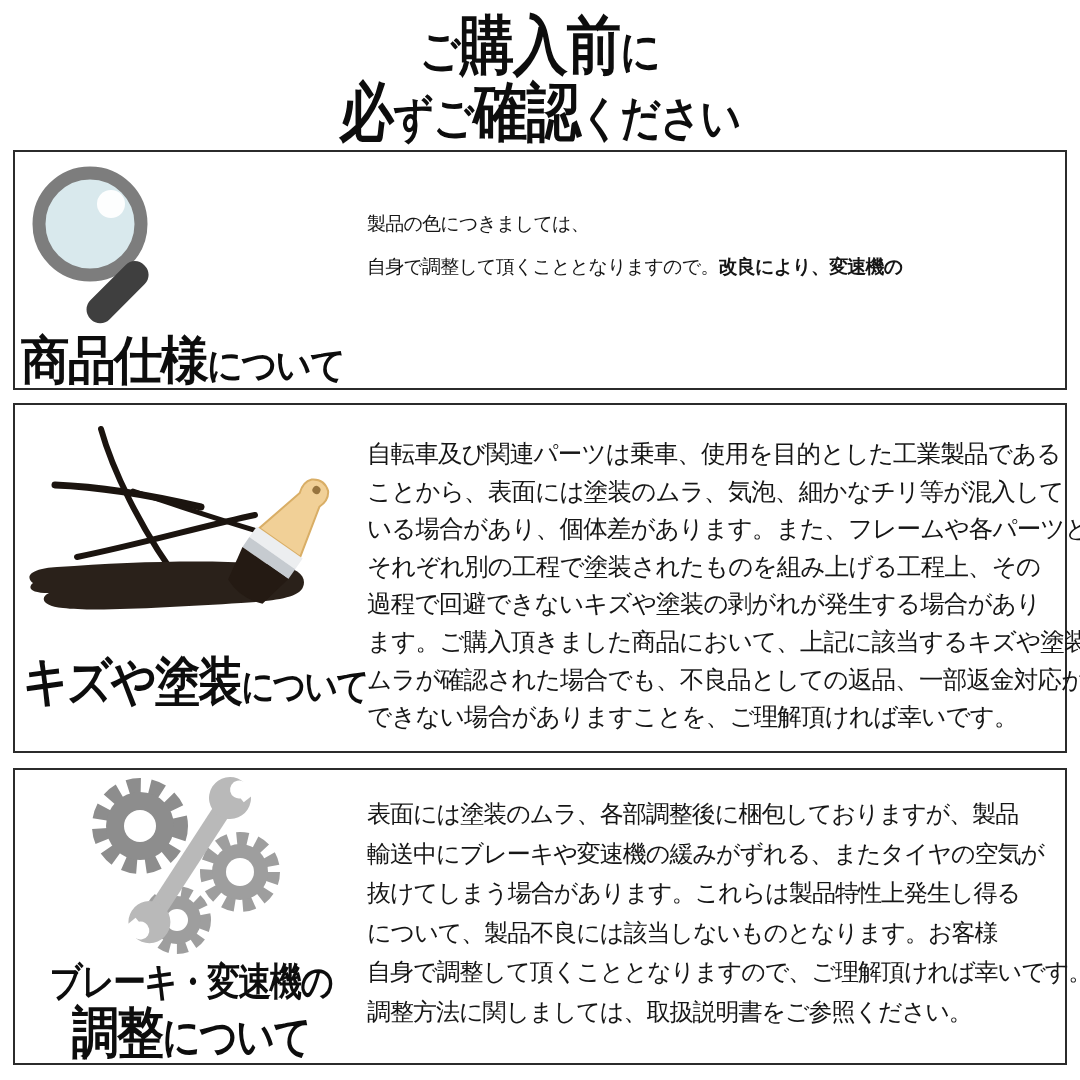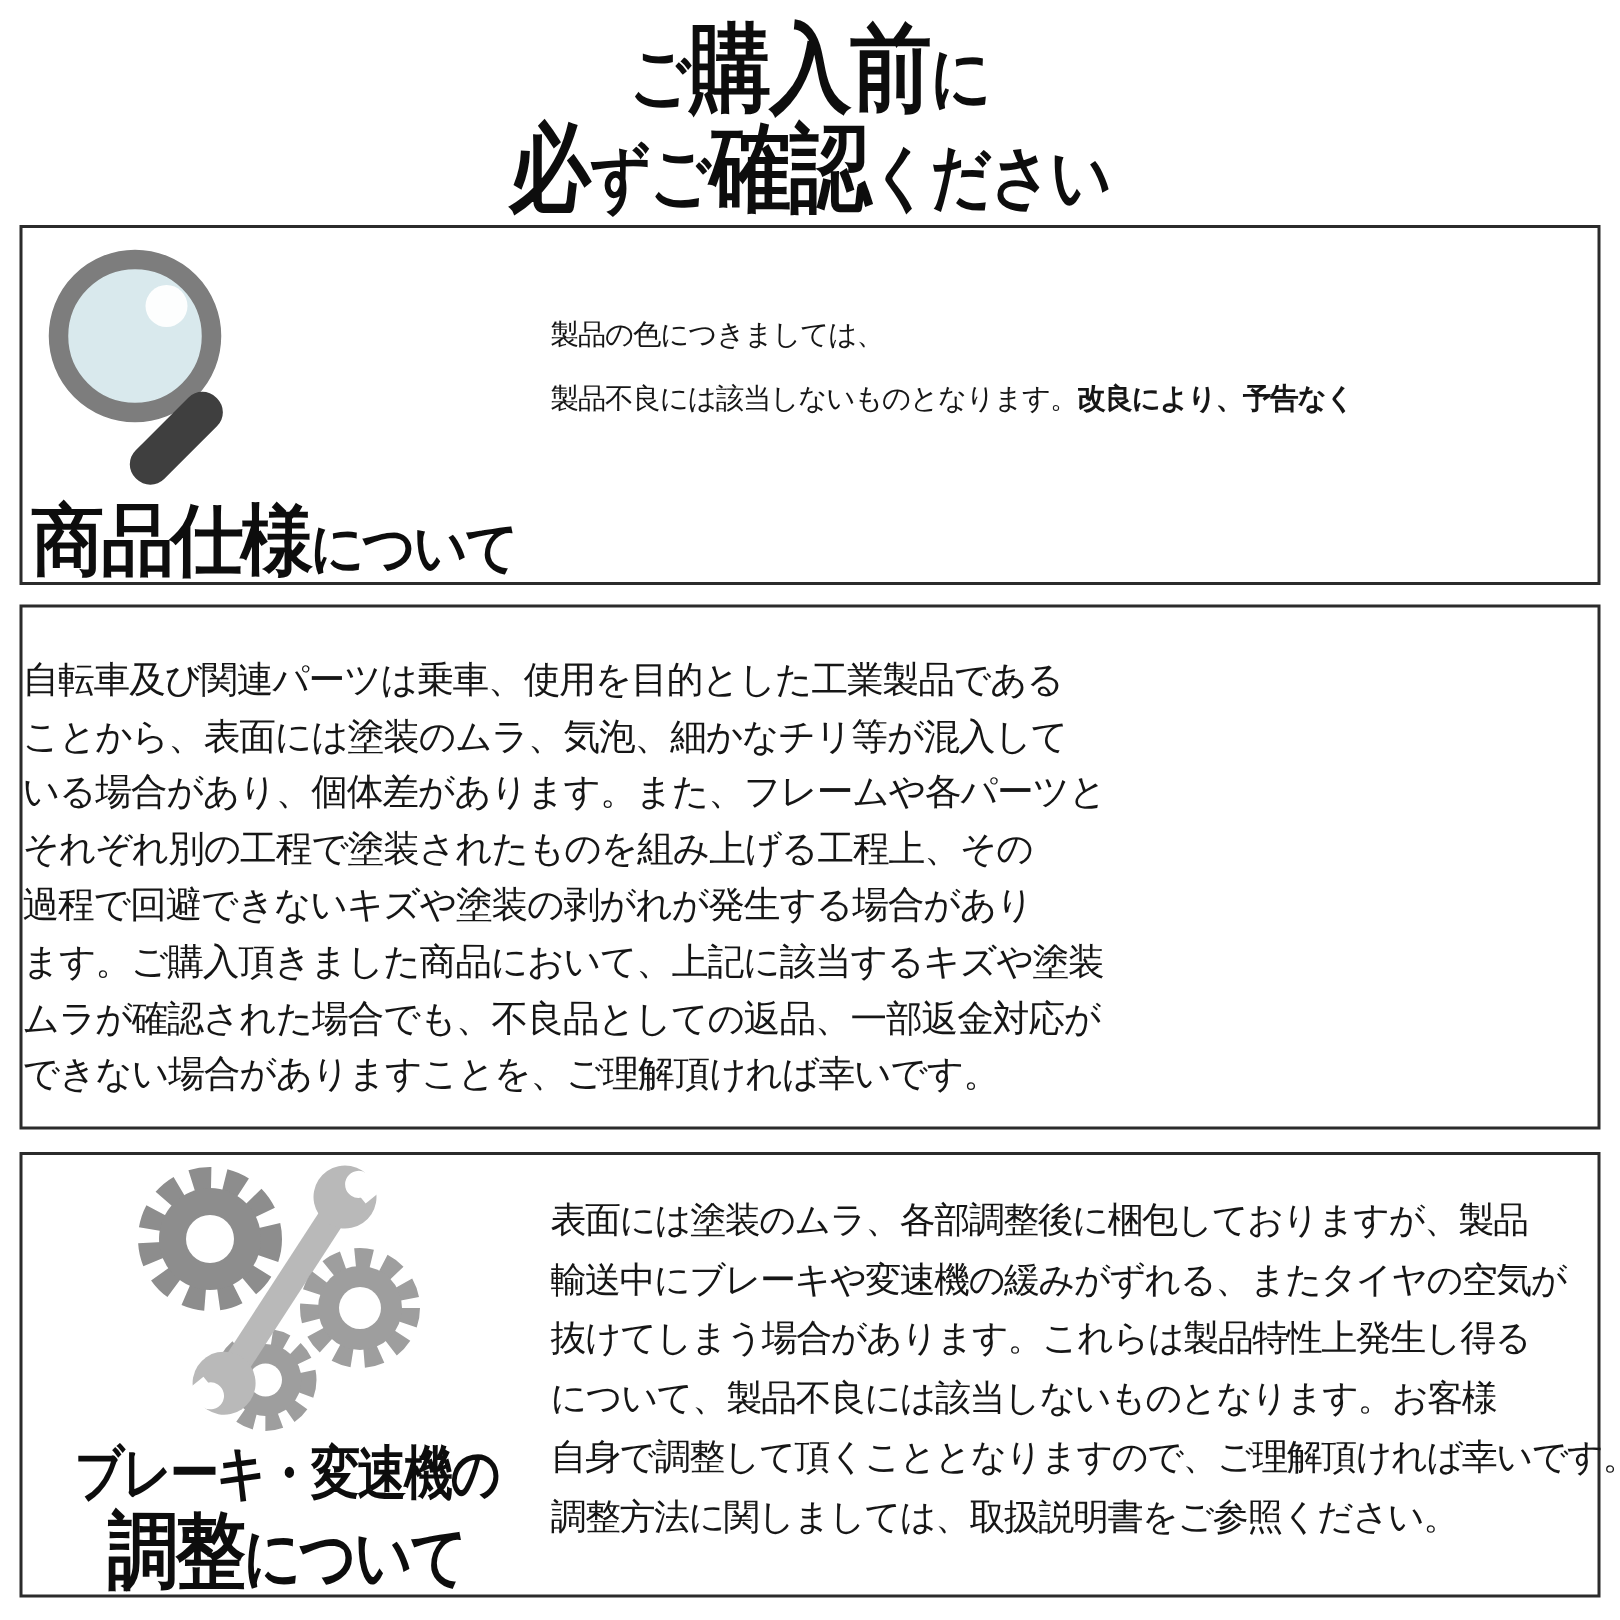--- a/index.html
+++ b/index.html
@@ -76,25 +76,54 @@
             <rect x="109" y="100" width="27" height="76" rx="13" fill="#3f3f3f"></rect>
           </g>
         </svg>
       </div>
       <div class="sec-heading">
         <span class="h-main">商品仕様</span><span class="h-suffix">について</span>
       </div>
     </div>
     <div class="sec-right body">
         <div class="text-line"><span>製品の色につきましては、</span></div>
-        <div class="text-line"><span>製品不良には該当しないものとなります。</span><span class="b">改良により、予告なく</span></div>
+        <div class="text-line"><span>自身で調整して頂くこととなりますので。</span><span class="b">改良により、変速機の</span></div>
       </div>
   </div>
 
   <div class="section s2">
+    <div class="sec-left">
+      <div class="icon-wrap">
+        <svg width="330" height="202" viewBox="0 0 330 202">
+
+          <g stroke="#1b140f" fill="none" stroke-linecap="round">
+            <path d="M86,12 C96,48 124,112 170,172" stroke-width="6"></path>
+            <path d="M40,68 C92,70 152,82 186,90" stroke-width="7"></path>
+            <path d="M118,74 C172,92 232,112 270,122" stroke-width="5"></path>
+            <path d="M62,140 C122,128 192,108 240,98" stroke-width="6"></path>
+          </g>
+
+          <path d="M18,166 C8,158 20,151 42,150 C120,144 212,142 262,148
+                   C284,151 292,160 288,170 C284,181 258,184 226,186
+                   C160,190 80,195 48,191 C28,189 24,181 34,176
+                   C16,176 12,171 18,166 Z" fill="#2a211a"></path>
+
+          <g transform="translate(298,78) rotate(35)">
+            <path d="M -10,-12 Q 0,-20 10,-12 Q 16,-5 12,6 L 25,58 L -25,58 L -12,6 Q -16,-5 -10,-12 Z" fill="#f1d097" stroke="#d9ae66" stroke-width="2"></path>
+            <circle cx="0" cy="-6" r="4" fill="#97743e"></circle>
+            <rect x="-28" y="58" width="56" height="13" fill="#eceef0"></rect>
+            <rect x="-28" y="71" width="56" height="12" fill="#c6cbd0"></rect>
+            <path d="M-28,83 L28,83 L21,118 Q0,127 -21,118 Z" fill="#241a13"></path>
+          </g>
+        </svg>
+      </div>
+      <div class="sec-heading">
+        <span class="h-main">キズや塗装</span><span class="h-suffix">について</span>
+      </div>
+    </div>
     <div class="sec-right body">
         <div class="text-line"><span>自転車及び関連パーツは乗車、使用を目的とした工業製品である</span></div>
         <div class="text-line"><span>ことから、表面には塗装のムラ、気泡、細かなチリ等が混入して</span></div>
         <div class="text-line"><span>いる場合があり、個体差があります。また、フレームや各パーツと</span></div>
         <div class="text-line"><span>それぞれ別の工程で塗装されたものを組み上げる工程上、その</span></div>
         <div class="text-line"><span>過程で回避できないキズや塗装の剥がれが発生する場合があり</span></div>
         <div class="text-line"><span>ます。ご購入頂きました商品において、上記に該当するキズや塗装</span></div>
         <div class="text-line"><span>ムラが確認された場合でも、不良品としての返品、一部返金対応が</span></div>
         <div class="text-line"><span>できない場合がありますことを、ご理解頂ければ幸いです。</span></div>
       </div>

